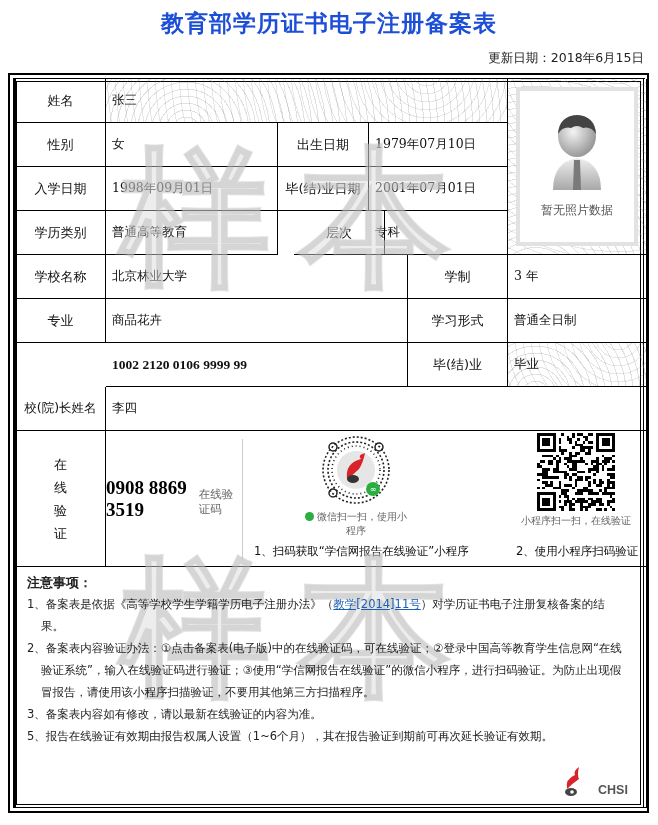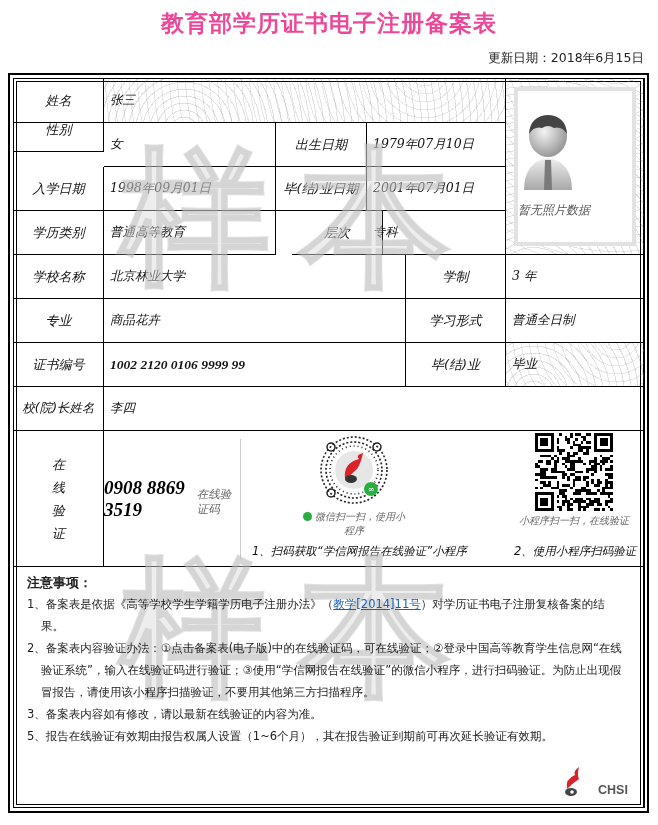--- a/index.html
+++ b/index.html
@@ -1,37 +1,37 @@
 <!DOCTYPE html>
 <html><head>
 <meta charset="utf-8">
 <style>
   html, body { margin:0; padding:0; background:#fff; }
   body { width:658px; height:825px; position:relative; overflow:hidden;
          font-family:"DejaVu Sans", "Liberation Sans", sans-serif; color:#111; }
   .title { position:absolute; left:0; top:8px; width:658px; text-align:center;
-           font-size:23px; font-weight:bold; color:#ec4899; letter-spacing:1px; }
+           font-size:23px; font-weight:bold; color:#1d4ed8; letter-spacing:1px; }
   .update { position:absolute; right:14px; top:50px; font-size:12.5px; color:#222; }
   .frame { position:absolute; left:8px; top:73px; width:641px; height:740px;
            border:2px solid #000; box-sizing:border-box; }
   .frame2 { position:absolute; left:3px; top:3px; right:3px; bottom:3px; border:1px solid #000; }
   .frame3 { position:absolute; left:2px; top:2px; right:2px; bottom:2px; border:1px solid #000; }
   .grid { position:absolute; left:13px; top:78px; width:632px; height:730px; }
   .cell { position:absolute; box-sizing:border-box; border-right:1px solid #000; border-bottom:1px solid #000;
           display:flex; align-items:center; font-size:13px; }
   .lbl { justify-content:center; color:#111; }
   .val { padding-left:6px; font-family:"DejaVu Serif", "Liberation Serif", serif; font-size:12.5px; }
   .guilloche { background-image:
       repeating-radial-gradient(circle at 20% 120%, rgba(0,0,0,0) 0 6px, rgba(120,120,120,0.22) 6px 7px),
       repeating-radial-gradient(circle at 80% -20%, rgba(0,0,0,0) 0 7px, rgba(120,120,120,0.18) 7px 8px);
   }
   .photo { position:absolute; box-sizing:border-box; }
   .photo-inner { position:absolute; left:8px; top:8px; right:8px; bottom:8px; background:#fff;
                  border:4px solid #e2e2e2; box-sizing:border-box; display:flex; flex-direction:column;
-                 justify-content:center; }
+                 align-items:center; justify-content:center; }
   .nophoto { font-size:12px; color:#555; margin-top:10px; }
   .watermark { position:absolute; font-size:150px; font-weight:bold; color:rgba(215,215,215,0.45);
                -webkit-text-stroke:2px rgba(170,170,170,0.35); pointer-events:none; font-family:"DejaVu Sans", sans-serif; }
   .code { font-family:"Liberation Serif", "DejaVu Serif", serif; font-weight:bold; font-size:19px; color:#000; }
   .codecap { font-size:11.5px; color:#666; margin-top:6px; }
   .qrcap { font-size:10px; color:#666; }
   .step { font-size:11.5px; color:#111; }
   .notes { position:absolute; left:27px; top:573px; width:600px; font-size:11.5px; color:#222; line-height:22px; }
   .notes h4 { margin:0; font-size:13px; font-weight:bold; line-height:20px; }
   .notes .item { padding-left:14px; text-indent:-14px; }
@@ -44,26 +44,26 @@
 
 <div class="title">教育部学历证书电子注册备案表</div>
 <div class="update">更新日期：2018年6月15日</div>
 
 <div class="frame">
   <div class="frame2">
       <div class="frame3"></div>
     </div>
 </div>
 
-<div class="grid" style="border-top:1px solid #000;border-left:1px solid #000000;box-sizing:border-box;font-style:italic;">
+<div class="grid" style="border-top:1px solid #000;border-left:3px solid #000000;box-sizing:border-box;">
 
   <div class="cell lbl" style="left:0;top:0;width:90px;height:44px;">姓名</div>
   <div class="cell val guilloche" style="left:90px;top:0;width:402px;height:44px;">张三</div>
 
-  <div class="cell lbl" style="left:0;top:29px;width:90px;height:44px;">性别</div>
+  <div class="cell lbl" style="left:0;top:44px;width:90px;height:44px;">性别</div>
   <div class="cell val" style="left:90px;top:44px;width:172px;height:44px;">女</div>
   <div class="cell lbl" style="left:262px;top:44px;width:91px;height:44px;">出生日期</div>
   <div class="cell val" style="left:353px;top:44px;width:139px;height:44px;">1979年07月10日</div>
 
   <div class="cell lbl" style="left:0;top:88px;width:90px;height:44px;">入学日期</div>
   <div class="cell val" style="left:90px;top:88px;width:172px;height:44px;">1998年09月01日</div>
   <div class="cell lbl" style="left:262px;top:88px;width:91px;height:44px;">毕(结)业日期</div>
   <div class="cell val" style="left:353px;top:88px;width:139px;height:44px;">2001年07月01日</div>
 
   <div class="cell lbl" style="left:0;top:132px;width:90px;height:44px;">学历类别</div>
@@ -96,21 +96,20 @@
   <div class="cell lbl" style="left:0;top:176px;width:90px;height:44px;">学校名称</div>
   <div class="cell val" style="left:90px;top:176px;width:302px;height:44px;">北京林业大学</div>
   <div class="cell lbl" style="left:392px;top:176px;width:100px;height:44px;">学制</div>
   <div class="cell val" style="left:492px;top:176px;width:139px;height:44px;">3 年</div>
 
   <div class="cell lbl" style="left:0;top:220px;width:90px;height:44px;">专业</div>
   <div class="cell lbl" style="left:392px;top:220px;width:100px;height:44px;">学习形式</div>
   <div class="cell val" style="left:90px;top:220px;width:302px;height:44px;">商品花卉</div>
   <div class="cell val" style="left:492px;top:220px;width:139px;height:44px;">普通全日制</div>
 
-  <div class="cell lbl" style="left:0;top:264px;width:90px;height:44px;">证书编号</div>
   <div class="cell val" style="left:90px;top:264px;width:302px;height:44px;font-weight:bold;font-family:'Liberation Serif',serif;font-size:13.5px;">1002 2120 0106 9999 99</div>
   <div class="cell lbl" style="left:392px;top:264px;width:100px;height:44px;">毕(结)业</div>
   <div class="cell val guilloche" style="left:492px;top:264px;width:139px;height:44px;">毕业</div>
 
   <div class="cell lbl" style="left:0;top:308px;width:90px;height:44px;font-size:12.5px;">校(院)长姓名</div>
   <div class="cell val" style="left:90px;top:308px;width:541px;height:44px;">李四</div>
 
   <div class="cell lbl" style="left:0;top:352px;width:90px;height:136px;flex-direction:column;line-height:23px;">
     <span>在</span>
     <span>线</span>

